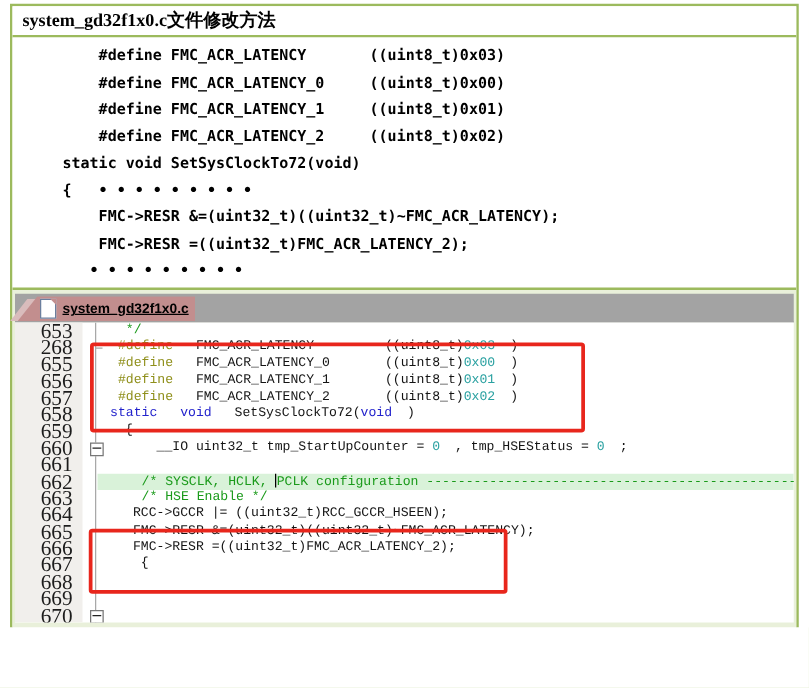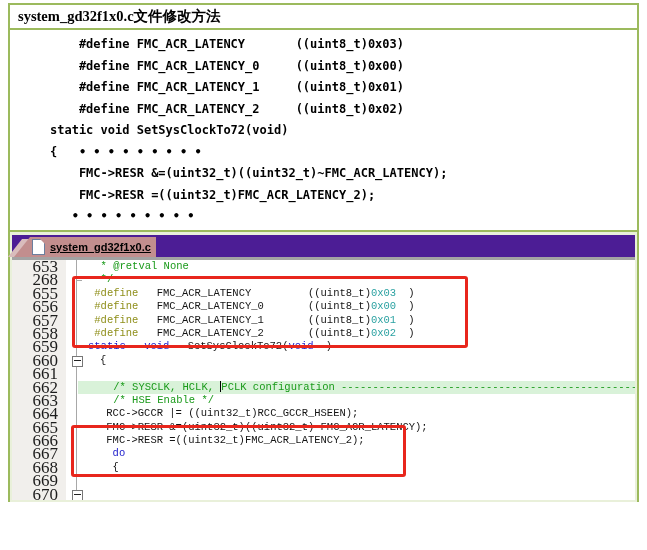--- a/index.html
+++ b/index.html
@@ -14,21 +14,21 @@
                 display:flex;align-items:center;padding-left:8px;}
   .subtitle-row span{font-weight:bold;font-size:13px;color:#000;}
   .pseudo-row{height:202px;background:#ffffff;border-bottom:2px solid #9cba5d;}
   .pseudo-block{position:absolute;left:40px;top:4px;font-family:"DejaVu Sans Mono",monospace;
                 font-weight:bold;font-size:12px;color:#000;}
   .pline{white-space:pre;height:21.5px;line-height:21.5px;}
   .shot-row{height:289px;background:#e9f0da;}
 
   
   .editor{position:absolute;left:2px;top:3px;width:623px;height:265px;}
-  .tabbar{position:relative;height:22px;background:#4c1d95;border-bottom:3px solid #a3a3a3;}
+  .tabbar{position:relative;height:22px;background:#a3a3a3;border-bottom:1px solid #a3a3a3;}
   .tab{position:absolute;left:2px;top:2px;height:20px;width:142px;background:#c28e8e;
        clip-path:polygon(16px 0,100% 0,100% 100%,0 100%);display:flex;align-items:center;}
   .tab-ghost{position:absolute;left:-4px;top:4px;height:18px;width:26px;background:#d9bcbc;
        clip-path:polygon(14px 0,100% 0,100% 100%,0 100%);}
   .doc-icon{position:relative;width:11px;height:14px;background:#ffffff;border:1px solid #6b7f9e;
             margin-left:18px;margin-right:5px;flex:0 0 auto;}
   .doc-icon::after{content:"";position:absolute;right:-1px;top:-1px;border-style:solid;
             border-width:0 5px 5px 0;border-color:transparent #c28e8e transparent transparent;}
   .tab-label{font-size:11px;font-weight:bold;color:#000;text-decoration:underline;white-space:nowrap;}
 
@@ -109,35 +109,34 @@
               <div class="gnum">664</div>
               <div class="gnum">665</div>
               <div class="gnum">666</div>
               <div class="gnum">667</div>
               <div class="gnum">668</div>
               <div class="gnum">669</div>
               <div class="gnum">670</div>
             </div>
           <div class="foldline"></div>
           <div class="code">
-              <div class="crow"><span class="tk-c">  * @retval None</span></div>
               <div class="crow"><span class="tk-c">  */</span></div>
               <div class="crow"><span class="tk-p"> #define</span><span class="tk-d"> FMC_ACR_LATENCY         ((uint8_t)</span><span class="tk-n">0x03</span><span class="tk-d">)</span></div>
               <div class="crow"><span class="tk-p"> #define</span><span class="tk-d"> FMC_ACR_LATENCY_0       ((uint8_t)</span><span class="tk-n">0x00</span><span class="tk-d">)</span></div>
               <div class="crow"><span class="tk-p"> #define</span><span class="tk-d"> FMC_ACR_LATENCY_1       ((uint8_t)</span><span class="tk-n">0x01</span><span class="tk-d">)</span></div>
               <div class="crow"><span class="tk-p"> #define</span><span class="tk-d"> FMC_ACR_LATENCY_2       ((uint8_t)</span><span class="tk-n">0x02</span><span class="tk-d">)</span></div>
               <div class="crow"><span class="tk-k">static</span><span class="tk-d"> </span><span class="tk-k">void</span><span class="tk-d"> SetSysClockTo72(</span><span class="tk-k">void</span><span class="tk-d">)</span></div>
               <div class="crow"><span class="tk-d">{</span></div>
+              <div class="crow"><span class="tk-d">    __IO uint32_t tmp_StartUpCounter = </span><span class="tk-n">0</span><span class="tk-d">, tmp_HSEStatus = </span><span class="tk-n">0</span><span class="tk-d">;</span></div>
               <div class="crow"></div>
               <div class="crow hl"><span class="tk-c">    /* SYSCLK, HCLK, </span><span class="caret"></span><span class="tk-c">PCLK configuration -----------------------------------------------*</span></div>
               <div class="crow"><span class="tk-c">    /* HSE Enable */</span></div>
               <div class="crow"><span class="tk-d"> RCC-&gt;GCCR |= ((uint32_t)RCC_GCCR_HSEEN);</span></div>
               <div class="crow"><span class="tk-d"> FMC-&gt;RESR &amp;=(uint32_t)((uint32_t)~FMC_ACR_LATENCY);</span></div>
               <div class="crow"><span class="tk-d"> FMC-&gt;RESR =((uint32_t)FMC_ACR_LATENCY_2);</span></div>
-              <div class="crow"><span class="tk-d">  </span><span class="tk-k">do</span></div>
               <div class="crow"><span class="tk-d">  {</span></div>
             </div>
           <div class="redbox box1"></div>
           <div class="redbox box2"></div>
         <div class="foldtick" style="top: 20.4px;"></div>
             <div class="foldbox" style="top: 95.8px;"></div>
             <div class="foldbox" style="top: 229.8px;"></div>
           </div>
 
       </div>

